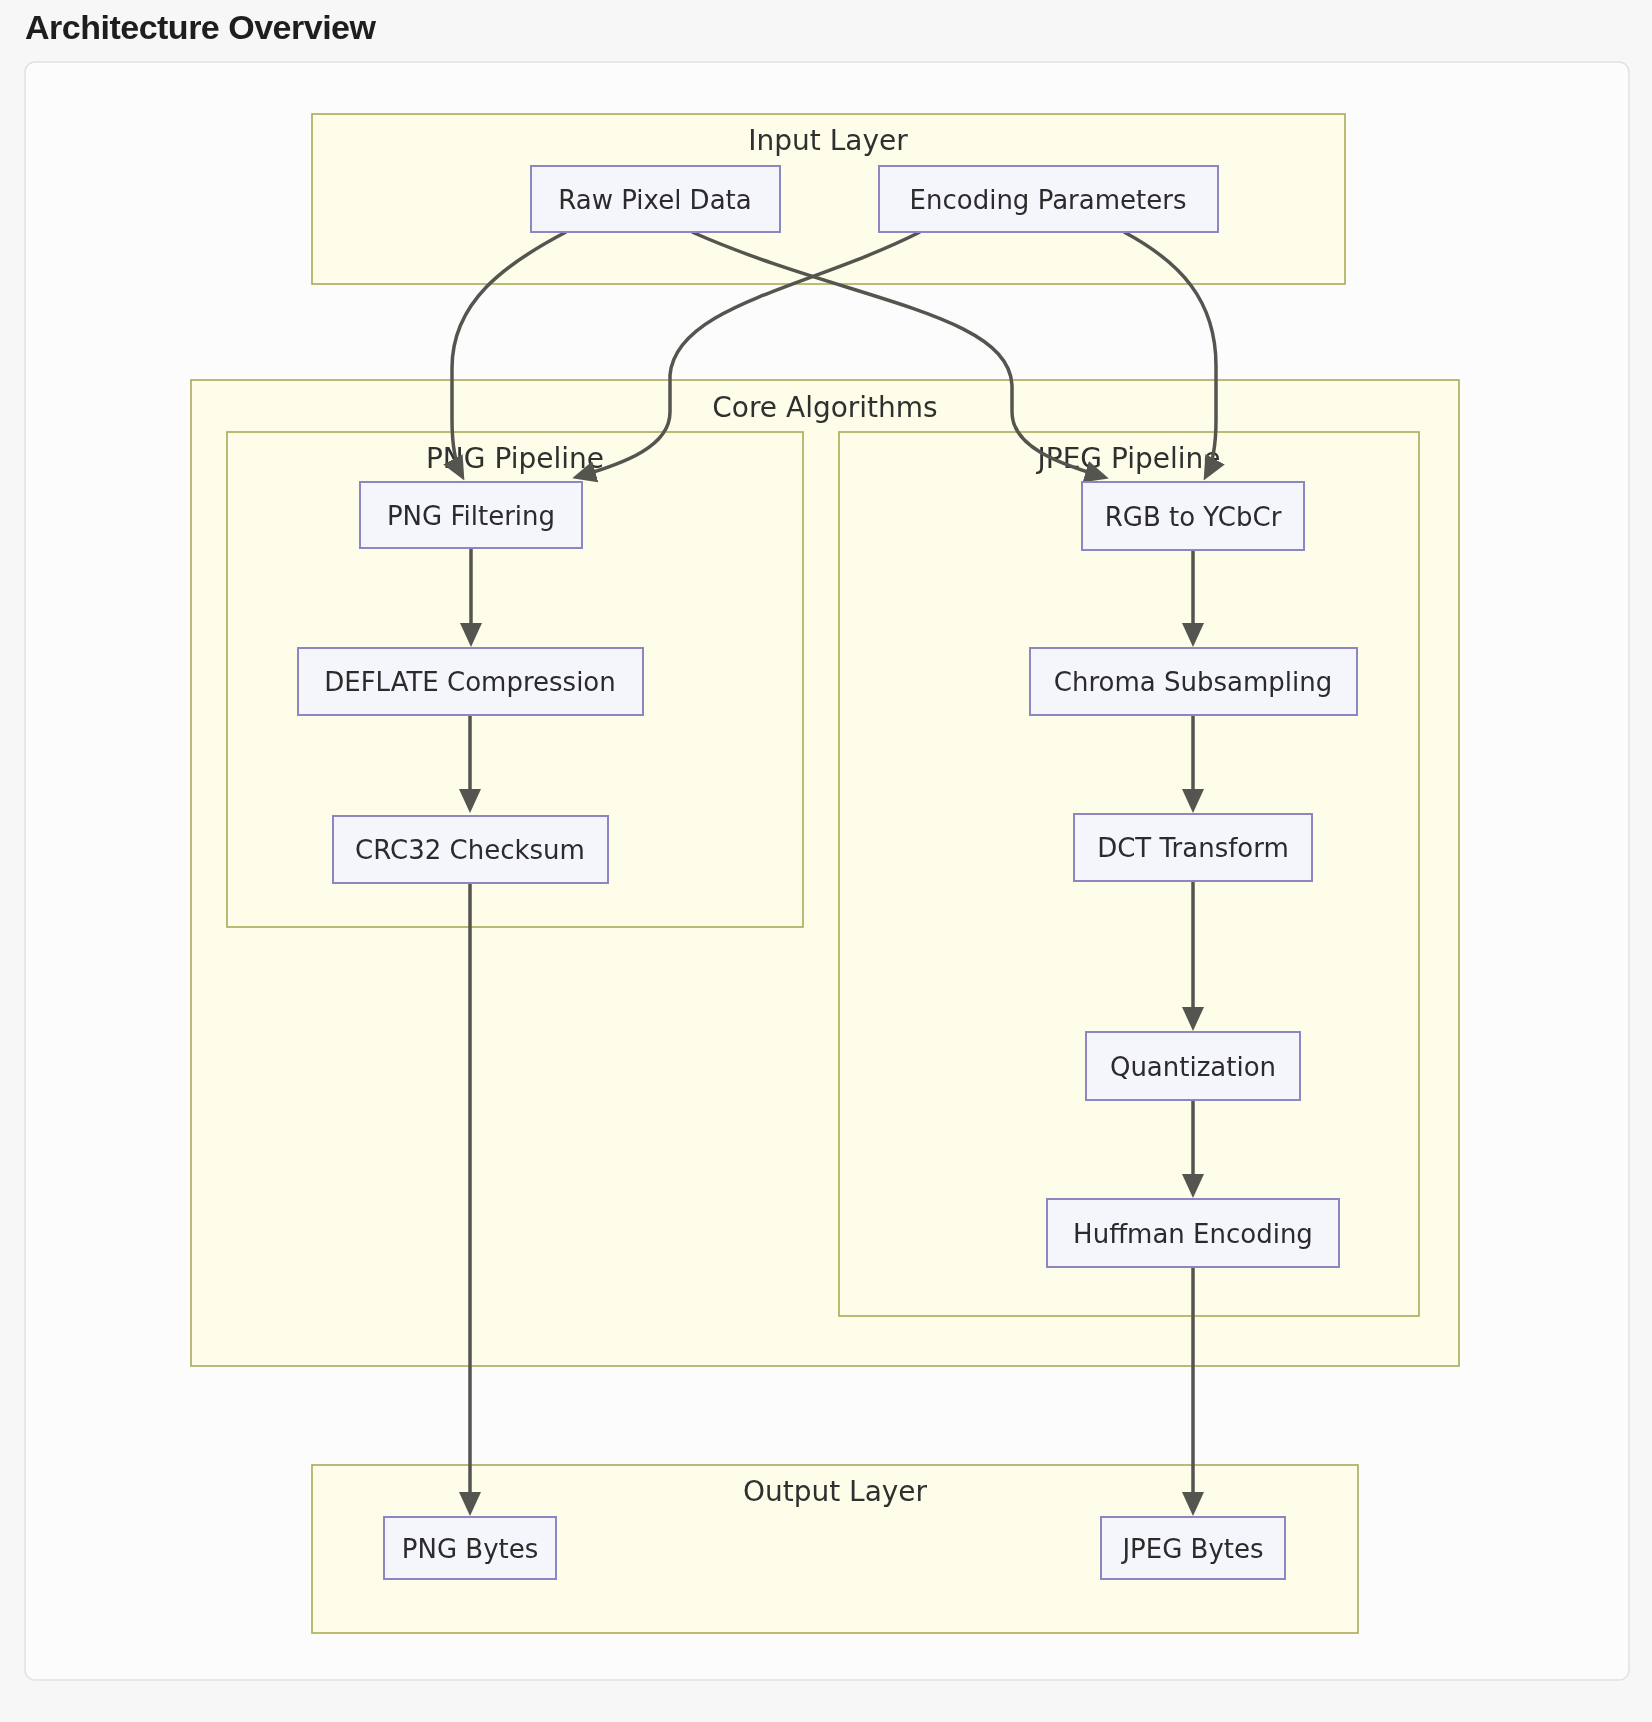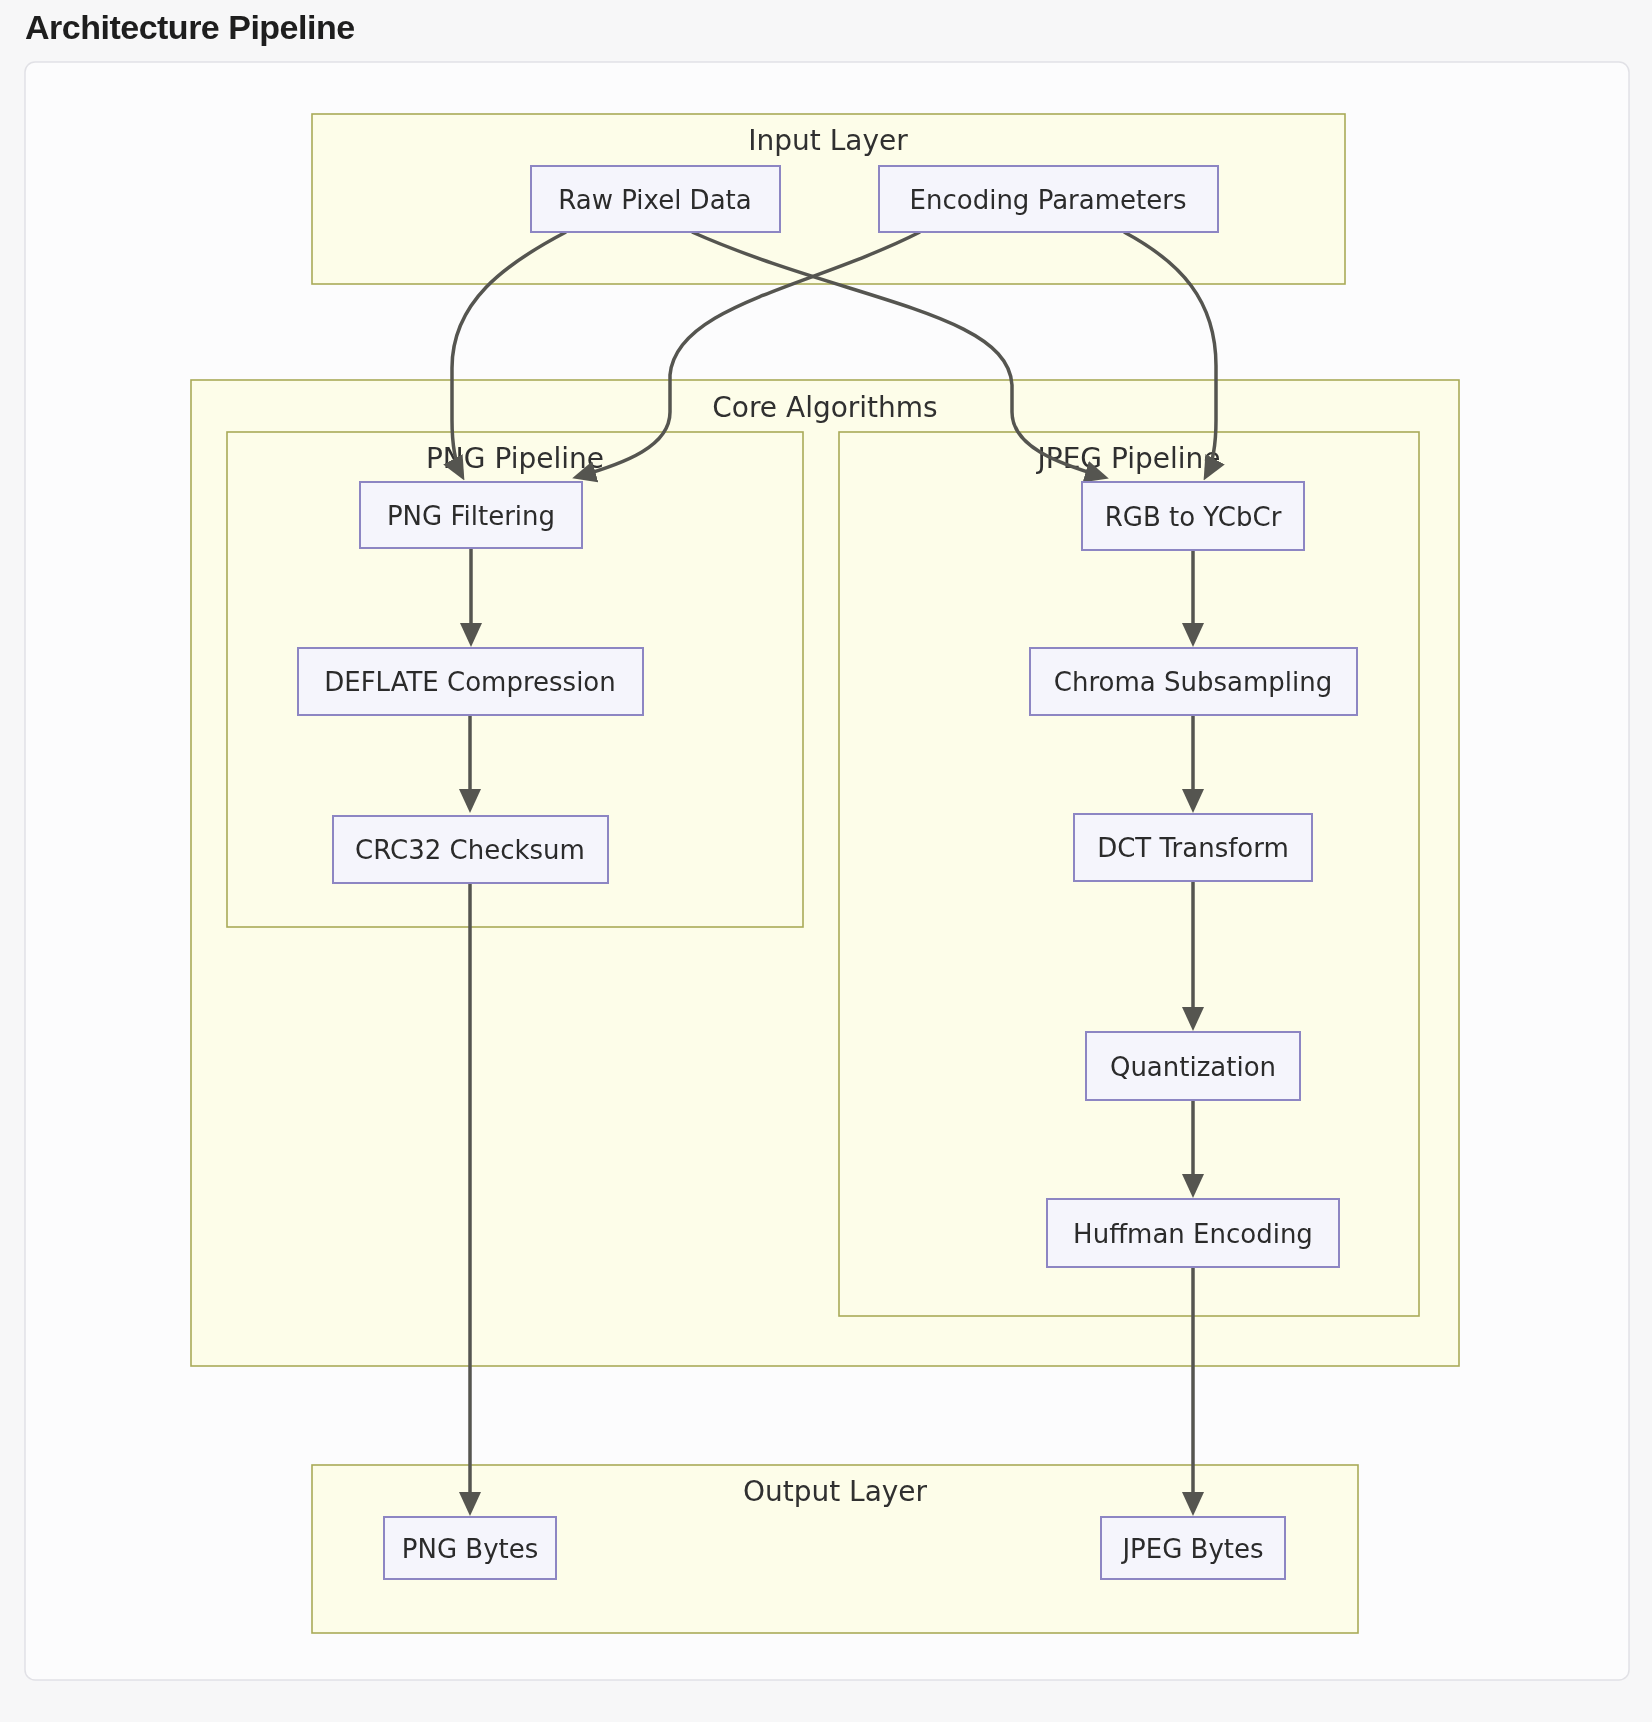--- a/index.html
+++ b/index.html
@@ -55,21 +55,21 @@
     font-size: 28px;
     fill: #303030;
   }
   .node-label {
     font-size: 26px;
   }
 </style>
 </head>
 <body>
 
-<h1 class="page-title">Architecture Pipeline</h1>
+<h1 class="page-title">Architecture Overview</h1>
 
 <svg class="diagram-svg" width="1652" height="1722" viewBox="0 0 1652 1722">
 
   <defs>
     <marker id="arrow" viewBox="0 0 12 11" refX="9.5" refY="5.5" markerUnits="userSpaceOnUse" markerWidth="24" markerHeight="22" orient="auto">
       <path d="M0,0 L12,5.5 L0,11 Z" fill="#555550"></path>
     </marker>
   </defs>
 
   <rect class="card-rect" x="25" y="62" width="1604" height="1618" rx="10"></rect>

